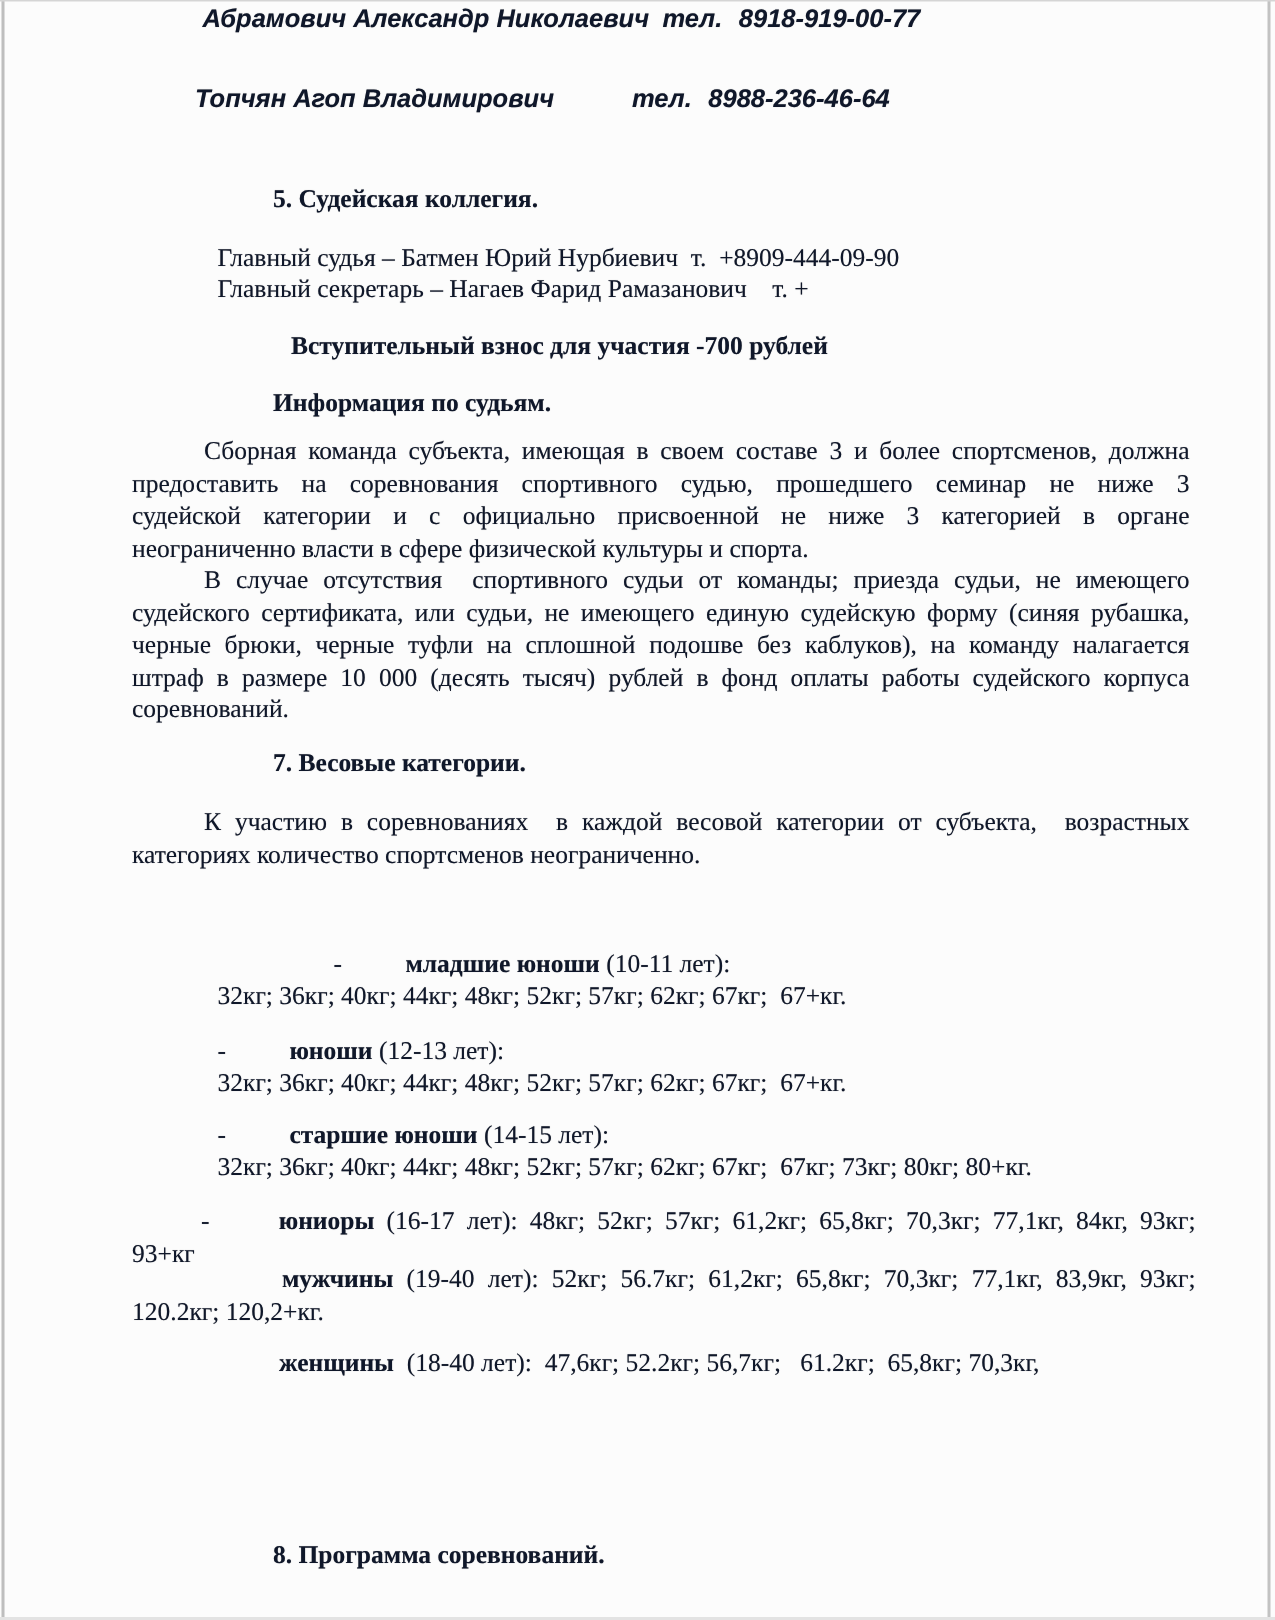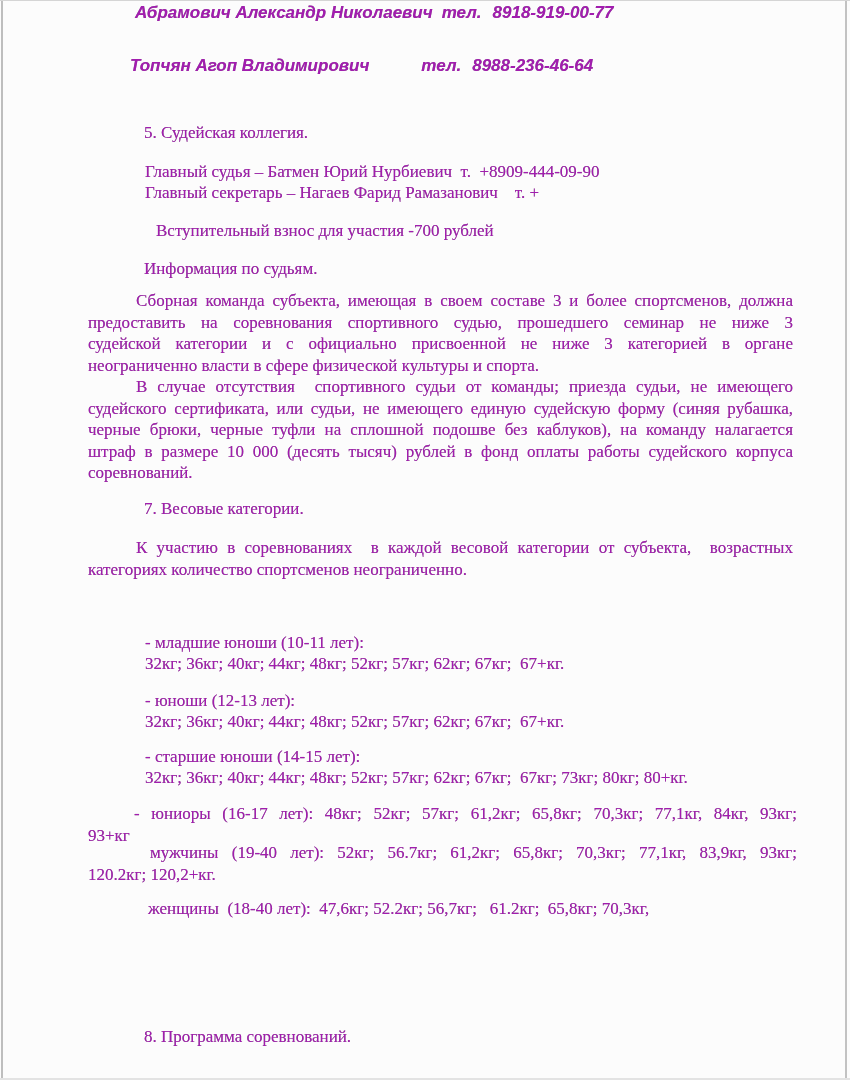--- a/index.html
+++ b/index.html
@@ -2,27 +2,27 @@
 <html><head>
 <meta charset="utf-8">
 <style>
   html,body{margin:0;padding:0;background:#e9e9e9;}
   .page{
     position:relative;
     width:850px;height:1080px;
     background:#fcfcfc;
     overflow:hidden;
     font-family:"Liberation Serif","DejaVu Serif",serif;
-    color:#a21caf;
+    color:#0f172a;
     text-shadow:0 0 0.5px rgba(40,40,40,.5);
   }
   .abs{position:absolute;}
   .serif{font-family:"Liberation Serif","DejaVu Serif",serif;font-size:17px;}
   .sans-bi{font-family:"Liberation Sans","DejaVu Sans",sans-serif;font-weight:bold;font-style:italic;font-size:17px;}
-  .bold{font-weight:normal;}
+  .bold{font-weight:bold;margin-left:38px;}
   .pre{white-space:pre-wrap;}
   .sp{display:inline-block;height:1px;}
   .para{line-height:21.5px;}
   .jline{text-align:justify;text-align-last:justify;}
   .lline{text-align:left;}
   .two-lines{line-height:21px;}
   .agegroup{line-height:21px;}
   .edge{position:absolute;}
   .edge-left{left:1px;top:0;width:2px;height:1080px;background:#a9a9a9;opacity:.75;}
   .edge-right{left:845px;top:0;width:2px;height:1080px;background:#b3b3b3;opacity:.8;}
@@ -69,21 +69,21 @@
     <div class="lline">соревнований.</div>
   </div>
 
   <div class="abs serif bold" style="top:499px;left:144px;">7. Весовые категории.</div>
 
   <div class="abs serif para" style="top:537px;left:88px;width:705px;">
     <div class="jline pre" style="text-indent:48px">К участию в соревнованиях  в каждой весовой категории от субъекта,  возрастных</div>
     <div class="lline">категориях количество спортсменов неограниченно.</div>
   </div>
 
-  <div class="abs serif agegroup" style="top:632px;left:145px;">
+  <div class="abs serif agegroup" style="top:632px;left:145px;text-align:center;">
     <div><span>- </span><span class="bold">младшие юноши</span><span class="pre"> (10-11 лет):</span></div>
     <div class="pre">32кг; 36кг; 40кг; 44кг; 48кг; 52кг; 57кг; 62кг; 67кг;  67+кг.</div>
   </div>
 
   <div class="abs serif agegroup" style="top:690px;left:145px;">
     <div><span>- </span><span class="bold">юноши</span><span class="pre"> (12-13 лет):</span></div>
     <div class="pre">32кг; 36кг; 40кг; 44кг; 48кг; 52кг; 57кг; 62кг; 67кг;  67+кг.</div>
   </div>
 
   <div class="abs serif agegroup" style="top:746px;left:145px;">

